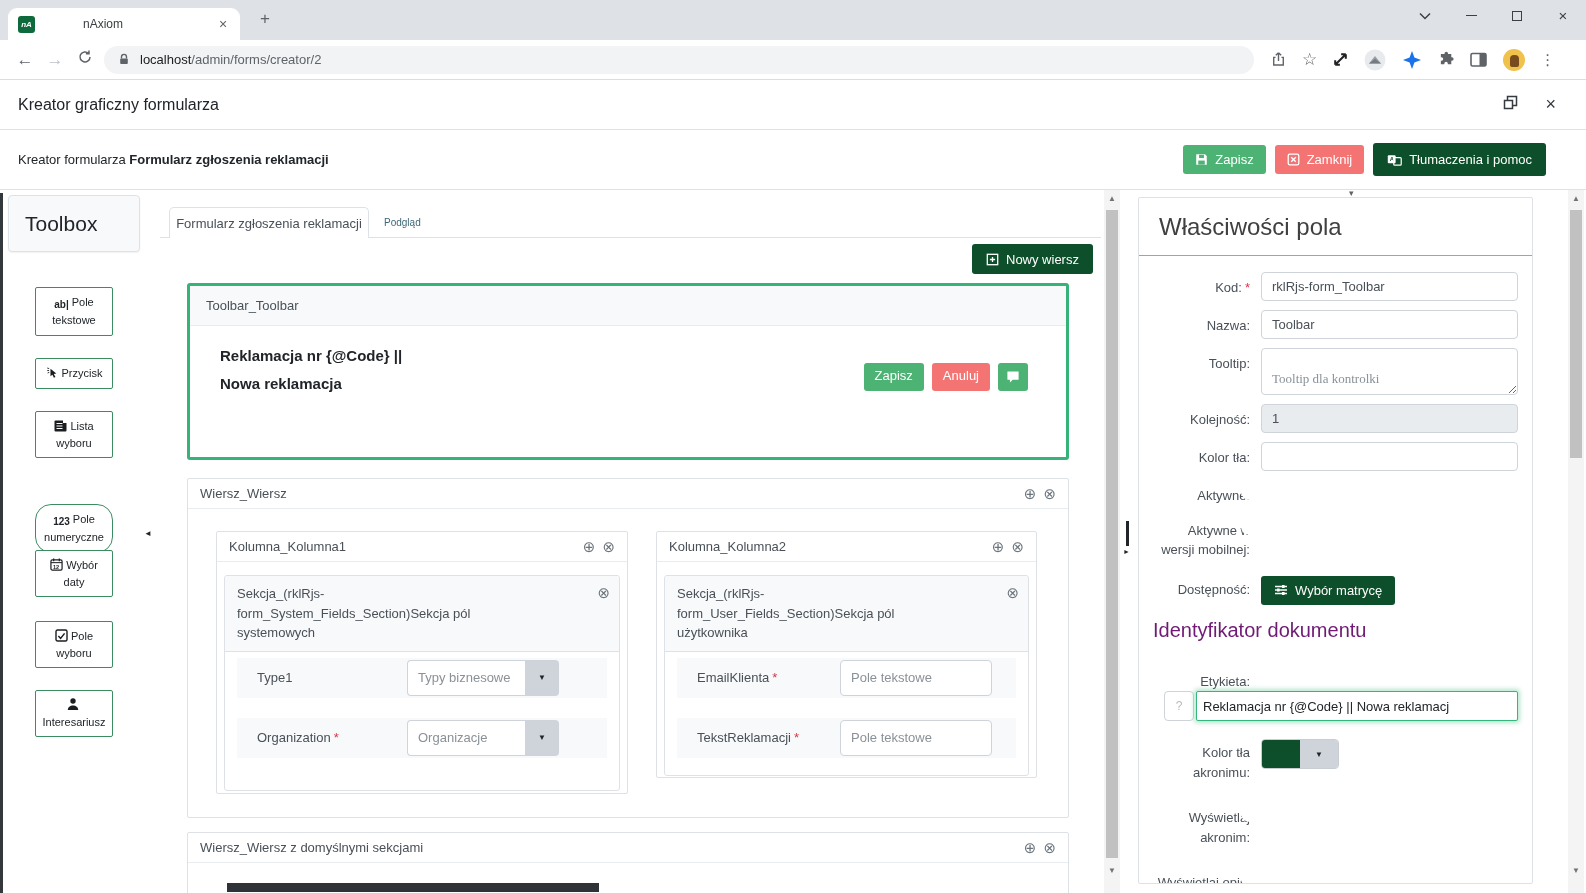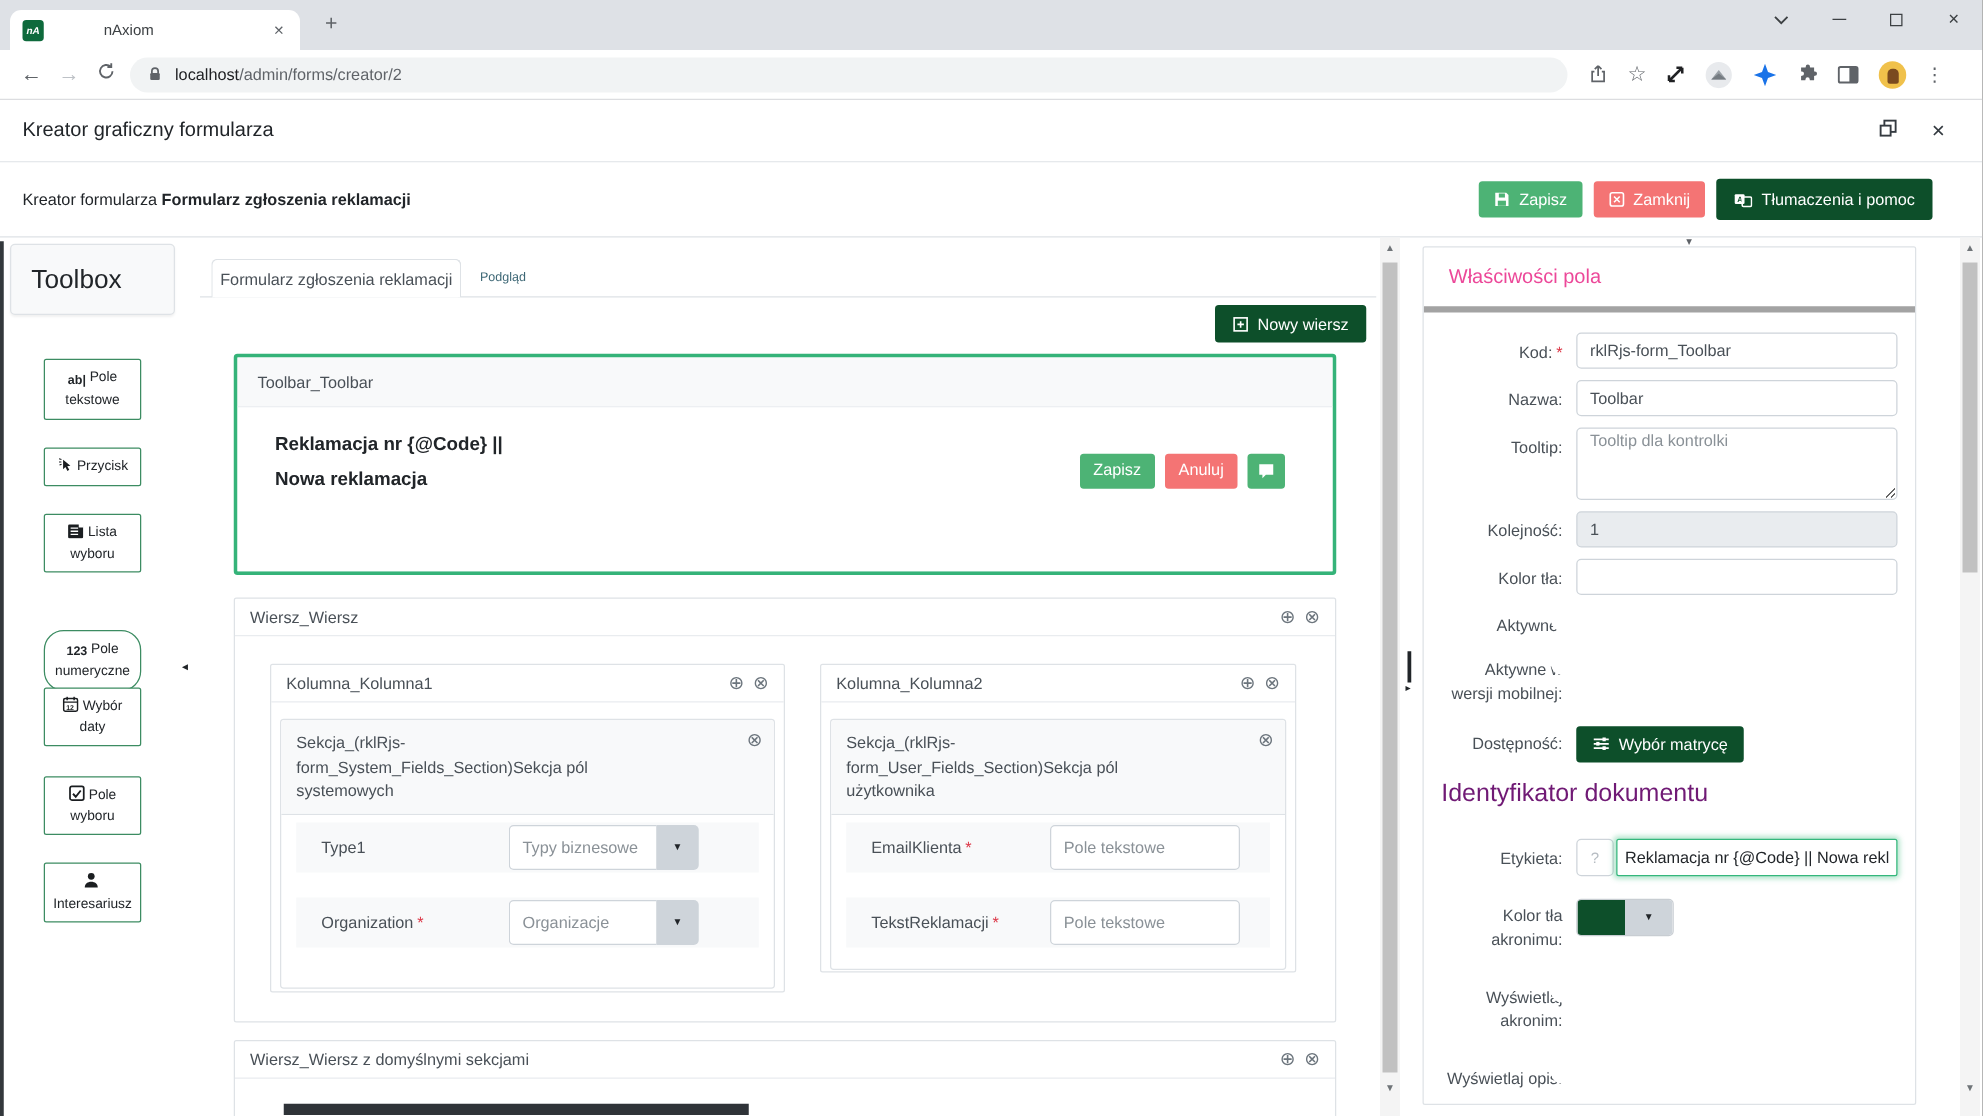--- a/index.html
+++ b/index.html
@@ -126,48 +126,48 @@
   .sb-btn { position:absolute; left:0; width:16px; height:16px; color:#6f7478; font-size:8px;
             display:flex; align-items:center; justify-content:center; }
   .sb-thumb { position:absolute; left:2px; width:12px; background:#c1c1c1; }
   .split-bar { position:absolute; left:1126px; top:441px; width:3px; height:25px; background:#212529; }
   .split-arrow { position:absolute; left:1123px; top:468px; font-size:7px; color:#212529; }
   .props-caret { position:absolute; left:1349px; top:108px; font-size:9px; color:#5f6368; }
 
   
   .props-card { position:absolute; left:1138px; top:117px; width:395px; height:687px; background:#fff;
                 border:1px solid #dee2e6; border-radius:2px; overflow:hidden; }
-  .props-head { padding:15px 20px 14px; font-size:16px; color:#ec4899; border-bottom:5px solid #a3a3a3; }
+  .props-head { padding:15px 20px 14px; font-size:24px; color:#404040; border-bottom:1px solid #a3a3a3; }
   .props-body { padding:16px 14px 0; }
   .prow { display:flex; margin-bottom:9px; }
   .plabel { width:97px; flex:none; text-align:right; font-size:13px; color:#495057; padding-top:6px;
             line-height:1.5; }
   .pctrl { flex:1; margin-left:11px; min-width:0; }
   .pinput { width:100%; height:29px; border:1px solid #ced4da; border-radius:4px; padding:0 10px;
             font-size:13px; color:#495057; font-family:inherit; background:#fff; display:block; }
-  textarea.pinput { height:58px; padding-top:2px; resize:both; }
+  textarea.pinput { height:47px; padding-top:22px; resize:both;font-family:Liberation Serif, serif; }
   .pinput.dis { background:#e9ecef; }
   .pinput::placeholder, .tin::placeholder { color:#8a9197; opacity:1; }
   .tgl { width:42px; height:23px; background:#0d4f2a; border-radius:12px; position:relative; margin-top:3px; }
   .tgl::after { content:""; position:absolute; right:3px; top:3px; width:17px; height:17px;
                 background:#fff; border-radius:50%; }
   .btn-matrix { display:inline-flex; align-items:center; gap:7px; background:#0d4f2a; color:#fff;
                 font-size:13px; padding:7px 13px; border-radius:3px; margin-top:2px; }
   .props-h2 { font-size:20px; font-weight:400; color:#701a75; margin:8px 0 24px; }
   .ety { display:flex; gap:2px; }
   .help-box { width:30px; height:30px; border:1px solid #ced4da; border-radius:4px; display:flex;
               align-items:center; justify-content:center; color:#b6bcc2; font-size:12px; flex:none; }
   .editing { flex:1; height:30px; border:1px solid #34b77c; box-shadow:0 0 4px 2px rgba(64,190,130,.38);
              border-radius:2px; font-size:13px; color:#212529; padding:0 6px; font-family:inherit; min-width:0; }
   .cdd { display:flex; width:78px; height:30px; border-radius:4px; overflow:hidden; margin-top:2px;
          border:1px solid #c8cdd2; }
   .cdd-swatch { width:38px; background:#0d4f2a; }
   .cdd-btn { flex:1; background:#ced4da; display:flex; align-items:center; justify-content:center;
              font-size:8px; color:#212529; }
-  .mb14 { margin-bottom:14px; } .mb20 { margin-bottom:20px; } .mb16 { margin-bottom:16px; }
+  .mb14 { margin-bottom:14px; } .mb20 { margin-bottom:20px; } .mb16 { margin-bottom:16px;flex-direction:column; }
 </style>
 </head>
 <body>
 
 <div class="screen">
 
   <div class="tabstrip">
     <div class="btab">
       <span class="favicon">nA</span>
       <span class="btab-title">nAxiom</span>

